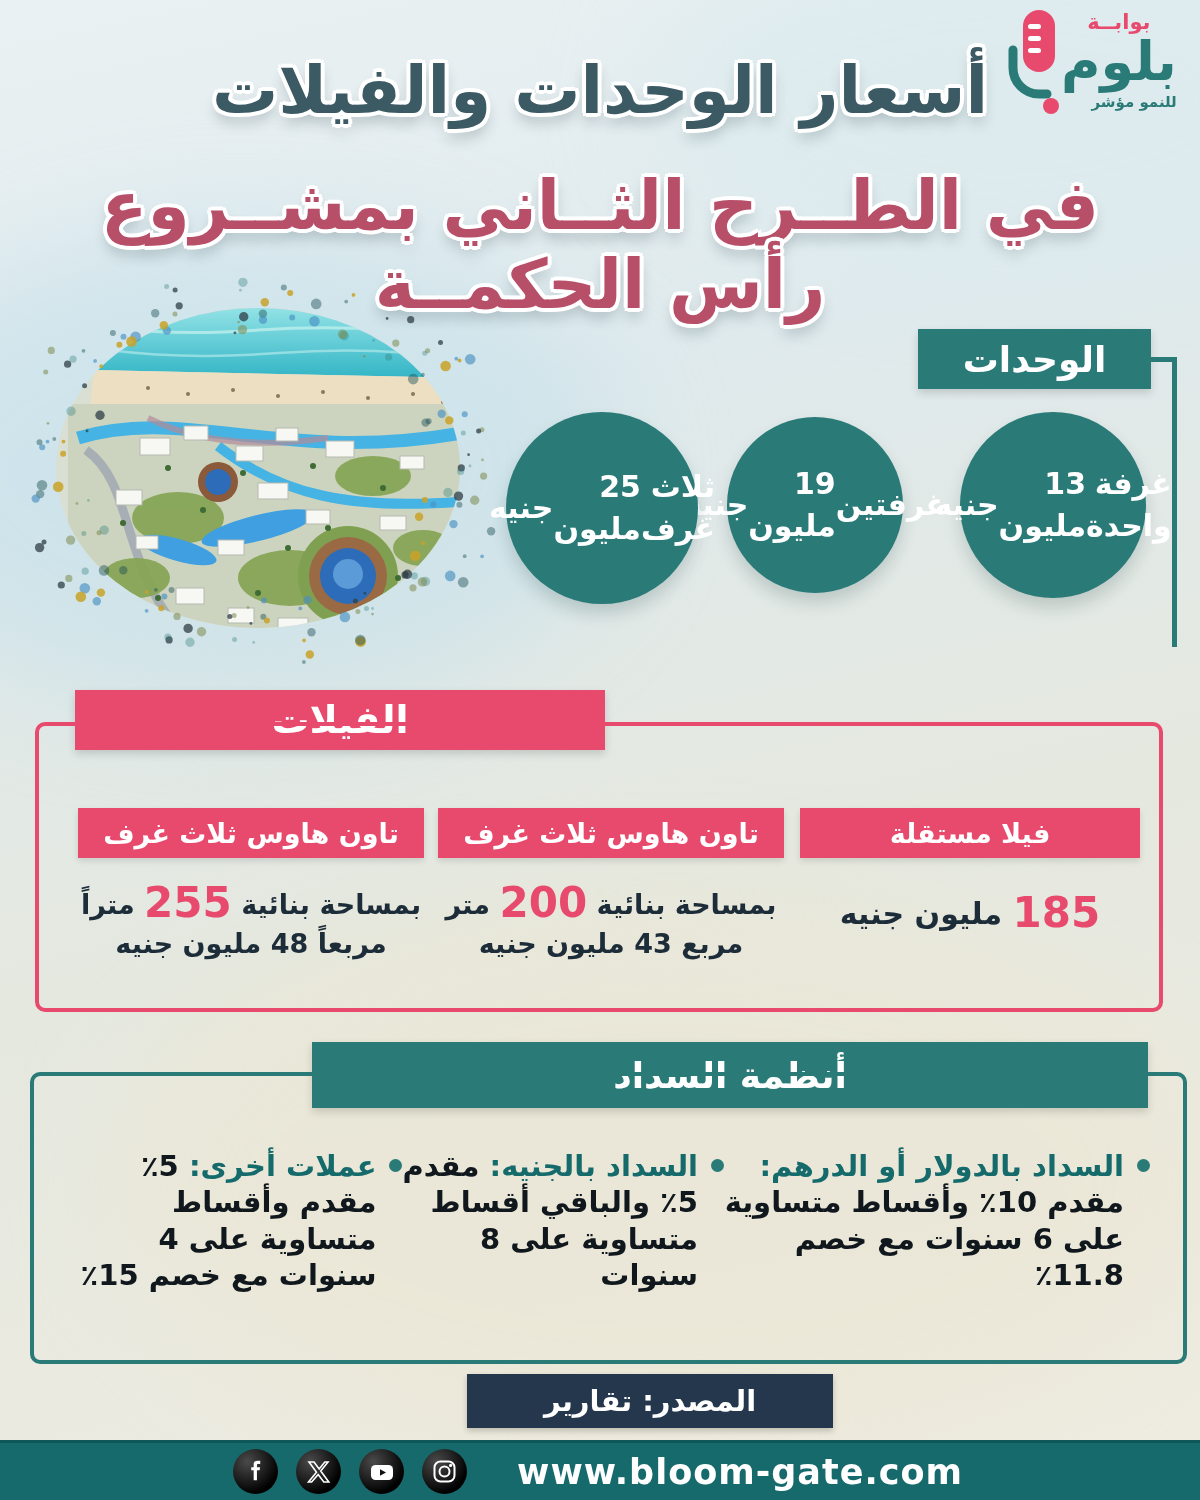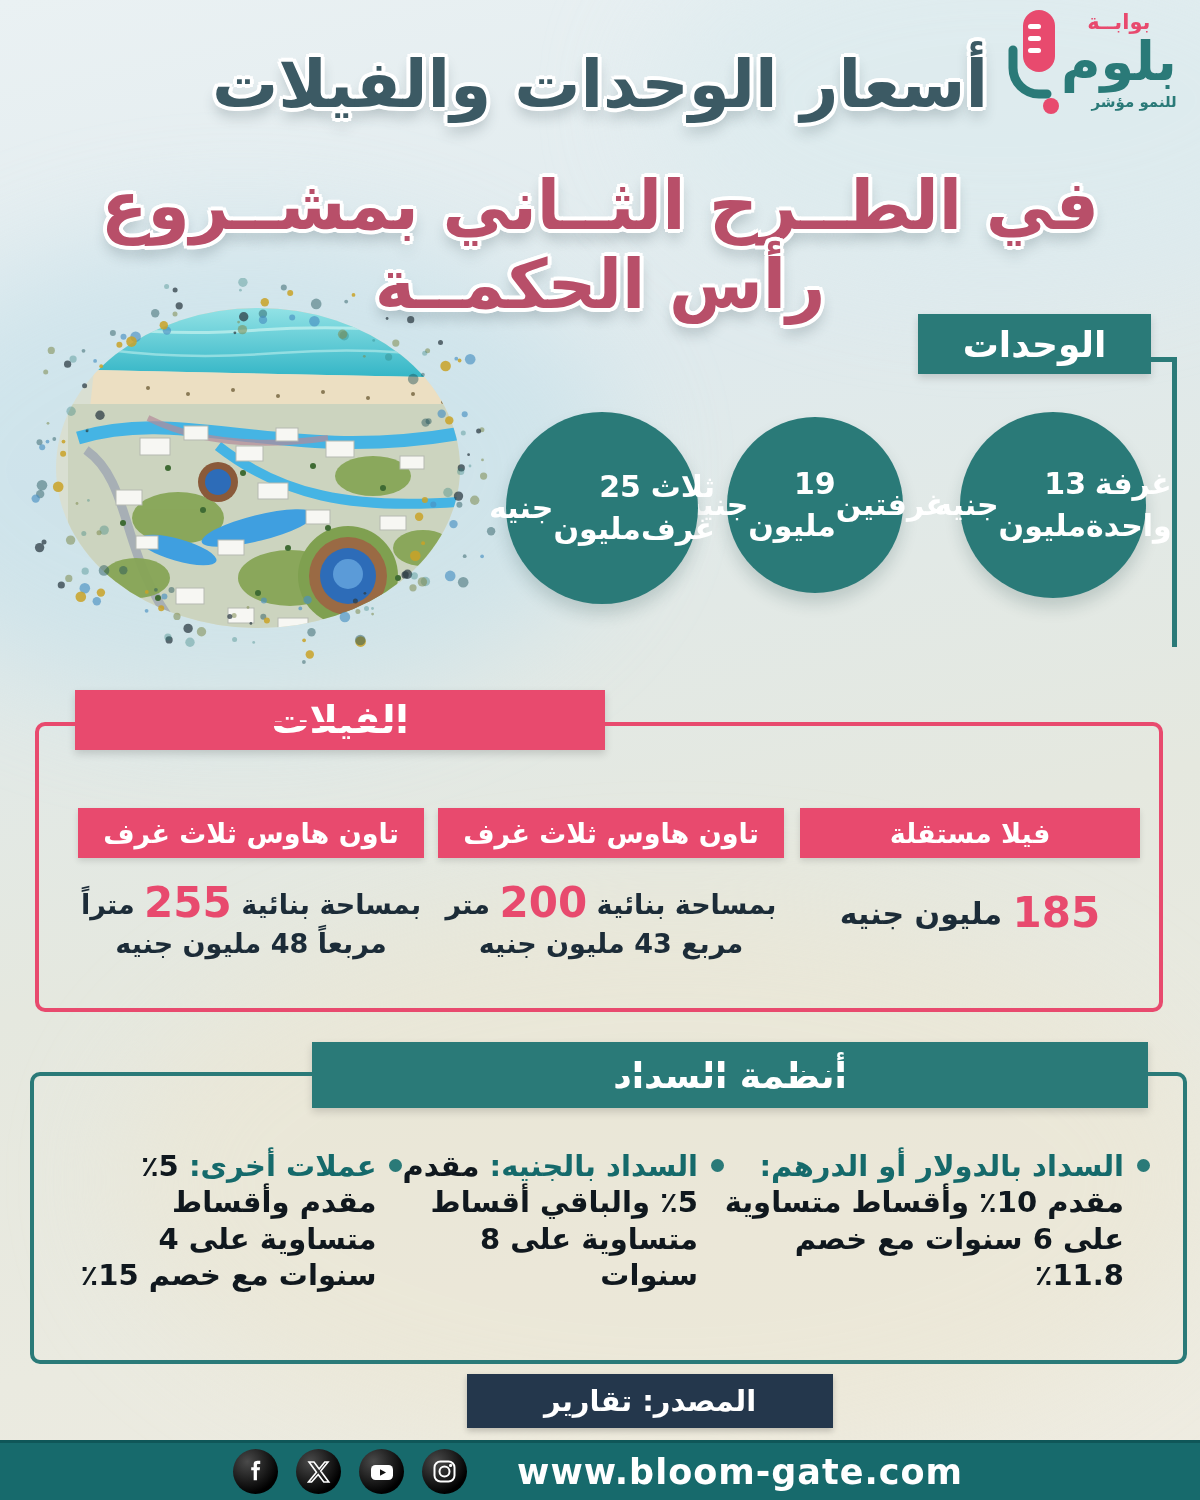--- a/index.html
+++ b/index.html
@@ -21,35 +21,35 @@
   .bg-top{left:650px;top:-80px;width:700px;height:360px;background:#dcebee;opacity:.7}
 
   .outlined{
     text-shadow:
       -3px -3px 0 #fff,0 -4px 0 #fff,3px -3px 0 #fff,4px 0 0 #fff,
       3px 3px 0 #fff,0 4px 0 #fff,-3px 3px 0 #fff,-4px 0 0 #fff,
       -2px -2px 0 #fff,2px 2px 0 #fff,2px -2px 0 #fff,-2px 2px 0 #fff,
       0 9px 14px rgba(40,60,70,.28);
   }
   .title{position:absolute;left:40px;width:1120px;text-align:center;direction:rtl;font-weight:bold}
-  .title-1{top:46px;font-size:66px;color:var(--title-dark);letter-spacing:1px}
+  .title-1{top:52px;font-size:66px;color:var(--title-dark);letter-spacing:1px}
   .title-2{top:166px;font-size:68px;color:var(--title-pink)}
 
   
   .logo{position:absolute;right:12px;top:6px;width:185px;height:140px;display:flex;flex-direction:row-reverse;align-items:flex-start;justify-content:flex-start;direction:rtl}
   .logo-text{display:flex;flex-direction:column;align-items:center;margin-top:4px}
   .brand-top{color:var(--pink);font-size:21px;font-weight:bold;letter-spacing:1px}
   .brand-main{color:var(--teal);font-size:54px;font-weight:bold;line-height:1.05}
   .brand-tag{color:var(--teal);font-size:15px;font-weight:bold;margin-top:2px;align-self:flex-start}
 
   .sec-head{position:absolute;display:flex;align-items:center;justify-content:center;color:#fff;font-weight:bold;direction:rtl;box-shadow:0 4px 8px rgba(0,0,0,.15)}
   .teal-bg{background:var(--teal)}
   .pink-bg{background:var(--pink)}
 
-  #units-head{left:918px;top:314px;width:233px;height:60px;font-size:36px}
+  #units-head{left:918px;top:329px;width:233px;height:60px;font-size:36px}
   .bracket-h{position:absolute;left:1151px;top:357px;width:26px;height:5px;background:var(--teal)}
   .bracket-v{position:absolute;left:1172px;top:357px;width:5px;height:290px;background:var(--teal)}
 
   .ucircle{position:absolute;border-radius:50%;background:var(--teal);color:#fff;display:flex;flex-direction:row;align-items:center;justify-content:center;text-align:right;direction:rtl;font-weight:bold;font-size:30px;line-height:1.4;box-shadow:0 10px 16px rgba(20,60,60,.18)}
   #circle-1{left:960px;top:412px;width:186px;height:186px}
   #circle-2{left:727px;top:417px;width:176px;height:176px}
   #circle-3{left:506px;top:412px;width:192px;height:192px}
 
   #villas-head{left:75px;top:690px;width:530px;height:60px;font-size:38px}
   .outline-box{position:absolute;border-radius:10px}

